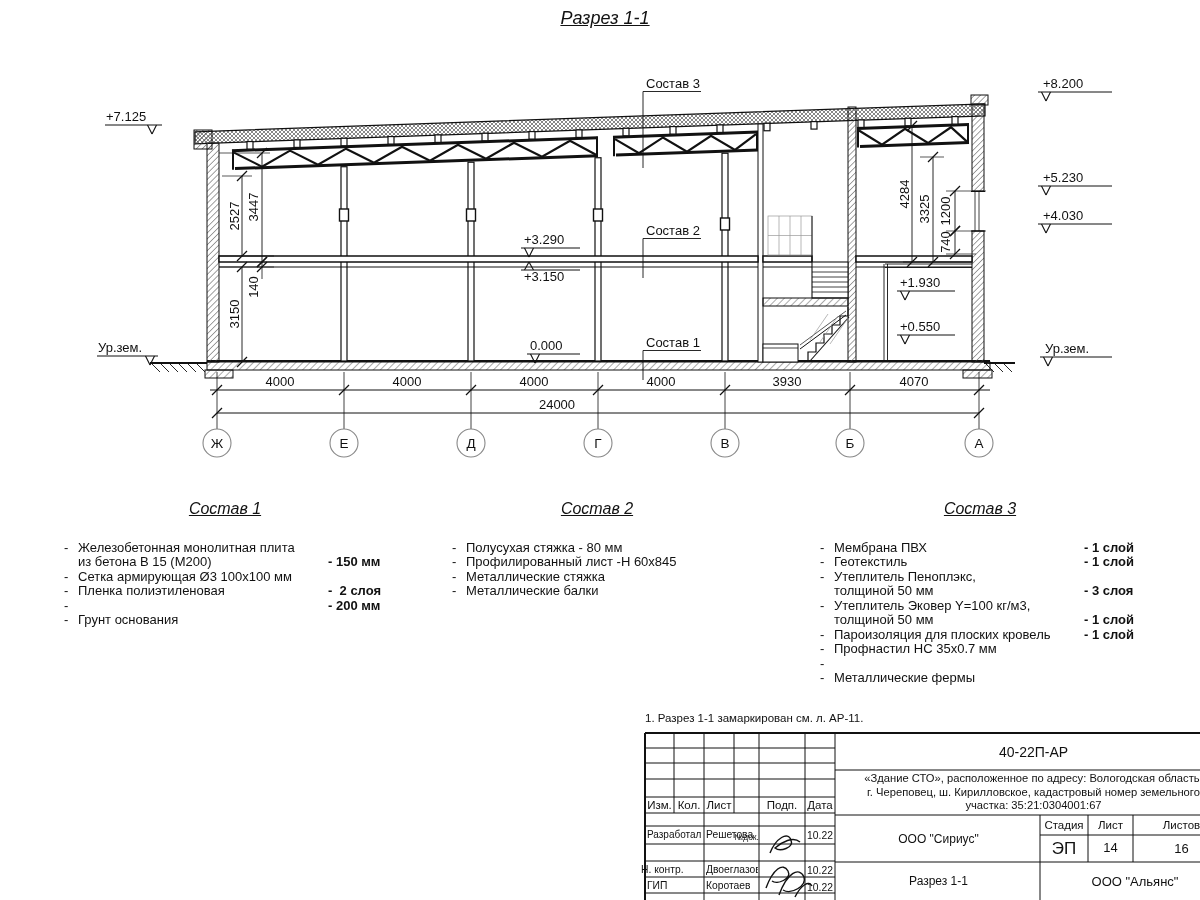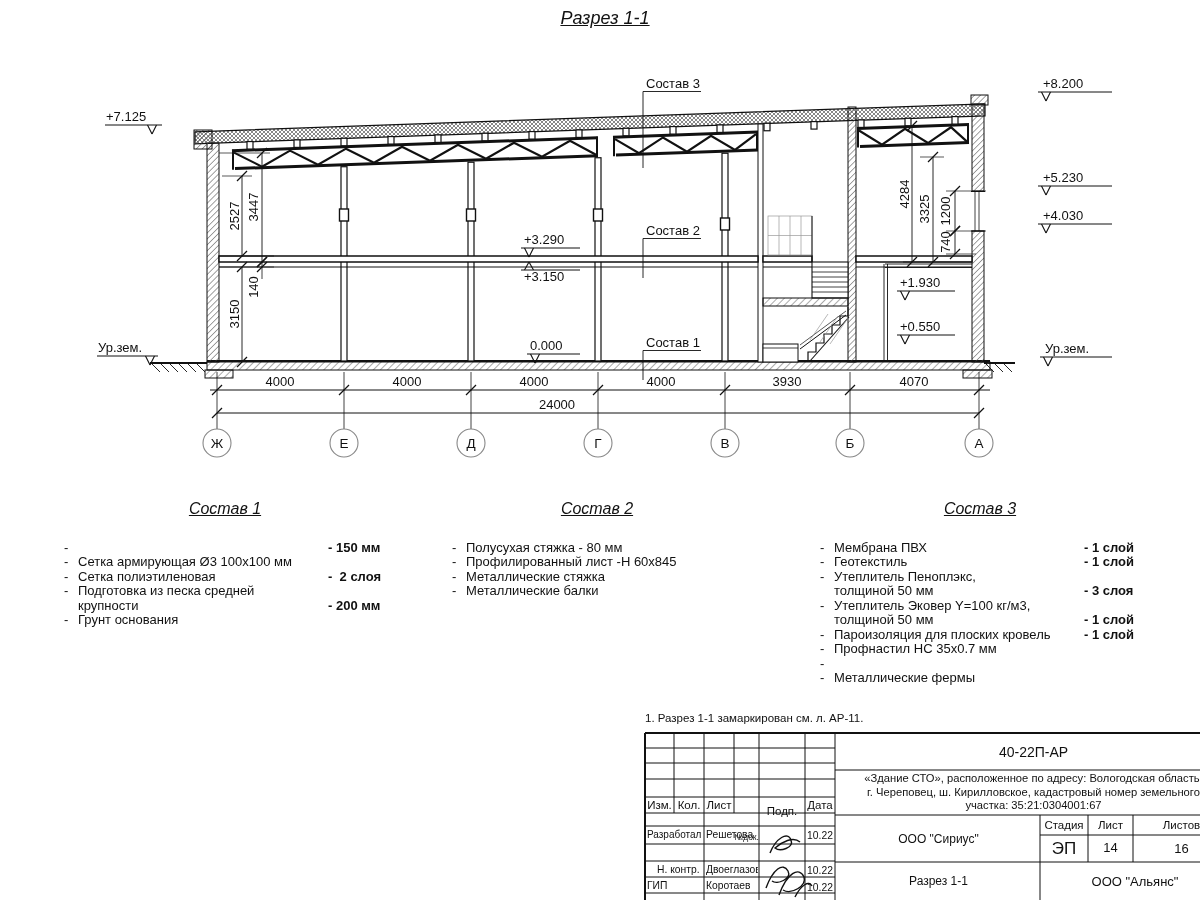--- a/index.html
+++ b/index.html
@@ -333,35 +333,35 @@
       <text class="callout" x="646" y="235">Состав 2</text>
       <text class="callout" x="646" y="347">Состав 1</text>
     </g>
   </svg>
 
   <div class="comp" id="comp1">
     <div class="hd">Состав 1</div>
     <div class="list">
       <div class="row">
           <span class="b">-</span>
+          <span class="t">Железобетонная  монолитная плита
+из бетона В 15 (М200)</span>
           <span class="v">- 150 мм</span>
         </div>
       <div class="row">
           <span class="b">-</span>
           <span class="t">Сетка армирующая Ø3 100х100 мм</span>
         </div>
       <div class="row">
           <span class="b">-</span>
-          <span class="t">Сетка полиэтиленовая</span>
+          <span class="t">Пленка полиэтиленовая</span>
           <span class="v">-  2 слоя</span>
         </div>
       <div class="row">
           <span class="b">-</span>
-          <span class="t">Подготовка из песка средней
-крупности</span>
           <span class="v">- 200 мм</span>
         </div>
       <div class="row">
           <span class="b">-</span>
           <span class="t">Грунт основания</span>
         </div>
     </div>
   </div>
 
   <div class="comp" id="comp2">
@@ -446,27 +446,27 @@
 
   <div class="tbtxt ctr" style="left:837px;top:733px;width:393px;height:37px;font-size:14px;">40-22П-АР</div>
   <div class="tbtxt ctr" style="left:837px;top:770px;width:393px;height:45px;font-size:11.2px;line-height:13.5px;white-space:pre-line;">«Здание СТО», расположенное по адресу: Вологодская область,
 г. Череповец, ш. Кирилловское, кадастровый номер земельного
 участка: 35:21:0304001:67</div>
 
   <div class="tbtxt ctr" style="left:645px;top:797px;width:29px;height:16px;font-size:11.5px;">Изм.</div>
   <div class="tbtxt ctr" style="left:674px;top:797px;width:30px;height:16px;font-size:11.5px;">Кол.</div>
   <div class="tbtxt ctr" style="left:704px;top:797px;width:30px;height:16px;font-size:11.5px;">Лист</div>
   <div class="tbtxt ctr" style="left:734px;top:797px;width:25px;height:16px;font-size:8.5px;margin-top:32px;">№док.</div>
-  <div class="tbtxt ctr" style="left:759px;top:797px;width:46px;height:28px;font-size:11.5px;">Подп.</div>
+  <div class="tbtxt ctr" style="left:759px;top:797px;width:46px;height:16px;font-size:11.5px;">Подп.</div>
   <div class="tbtxt ctr" style="left:805px;top:797px;width:30px;height:16px;font-size:11.5px;">Дата</div>
 
   <div class="tbtxt" style="left:647px;top:829px;width:56px;font-size:10px;">Разработал</div>
   <div class="tbtxt" style="left:706px;top:829px;width:52px;font-size:10.3px;">Решетова</div>
   <div class="tbtxt ctr" style="left:805px;top:829px;width:30px;height:13px;font-size:10.3px;">10.22</div>
-  <div class="tbtxt" style="left:657px;top:864px;width:56px;font-size:10.3px;">Н. контр.</div>
+  <div class="tbtxt" style="left:641px;top:864px;width:56px;font-size:10.3px;">Н. контр.</div>
   <div class="tbtxt" style="left:706px;top:864px;width:52px;font-size:10.3px;">Двоеглазов</div>
   <div class="tbtxt ctr" style="left:805px;top:864px;width:30px;height:13px;font-size:10.3px;">10.22</div>
   <div class="tbtxt" style="left:647px;top:880px;width:56px;font-size:10.3px;">ГИП</div>
   <div class="tbtxt" style="left:706px;top:880px;width:52px;font-size:10.3px;">Коротаев</div>
   <div class="tbtxt ctr" style="left:805px;top:881px;width:30px;height:13px;font-size:10.3px;">10.22</div>
 
   <div class="tbtxt ctr" style="left:837px;top:815px;width:203px;height:47px;font-size:12px;">ООО "Сириус"</div>
   <div class="tbtxt ctr" style="left:1040px;top:815px;width:48px;height:20px;font-size:11.5px;text-align:right;">Стадия</div>
   <div class="tbtxt ctr" style="left:1088px;top:815px;width:45px;height:20px;font-size:11.5px;">Лист</div>
   <div class="tbtxt ctr" style="left:1133px;top:815px;width:97px;height:20px;font-size:11.5px;">Листов</div>

